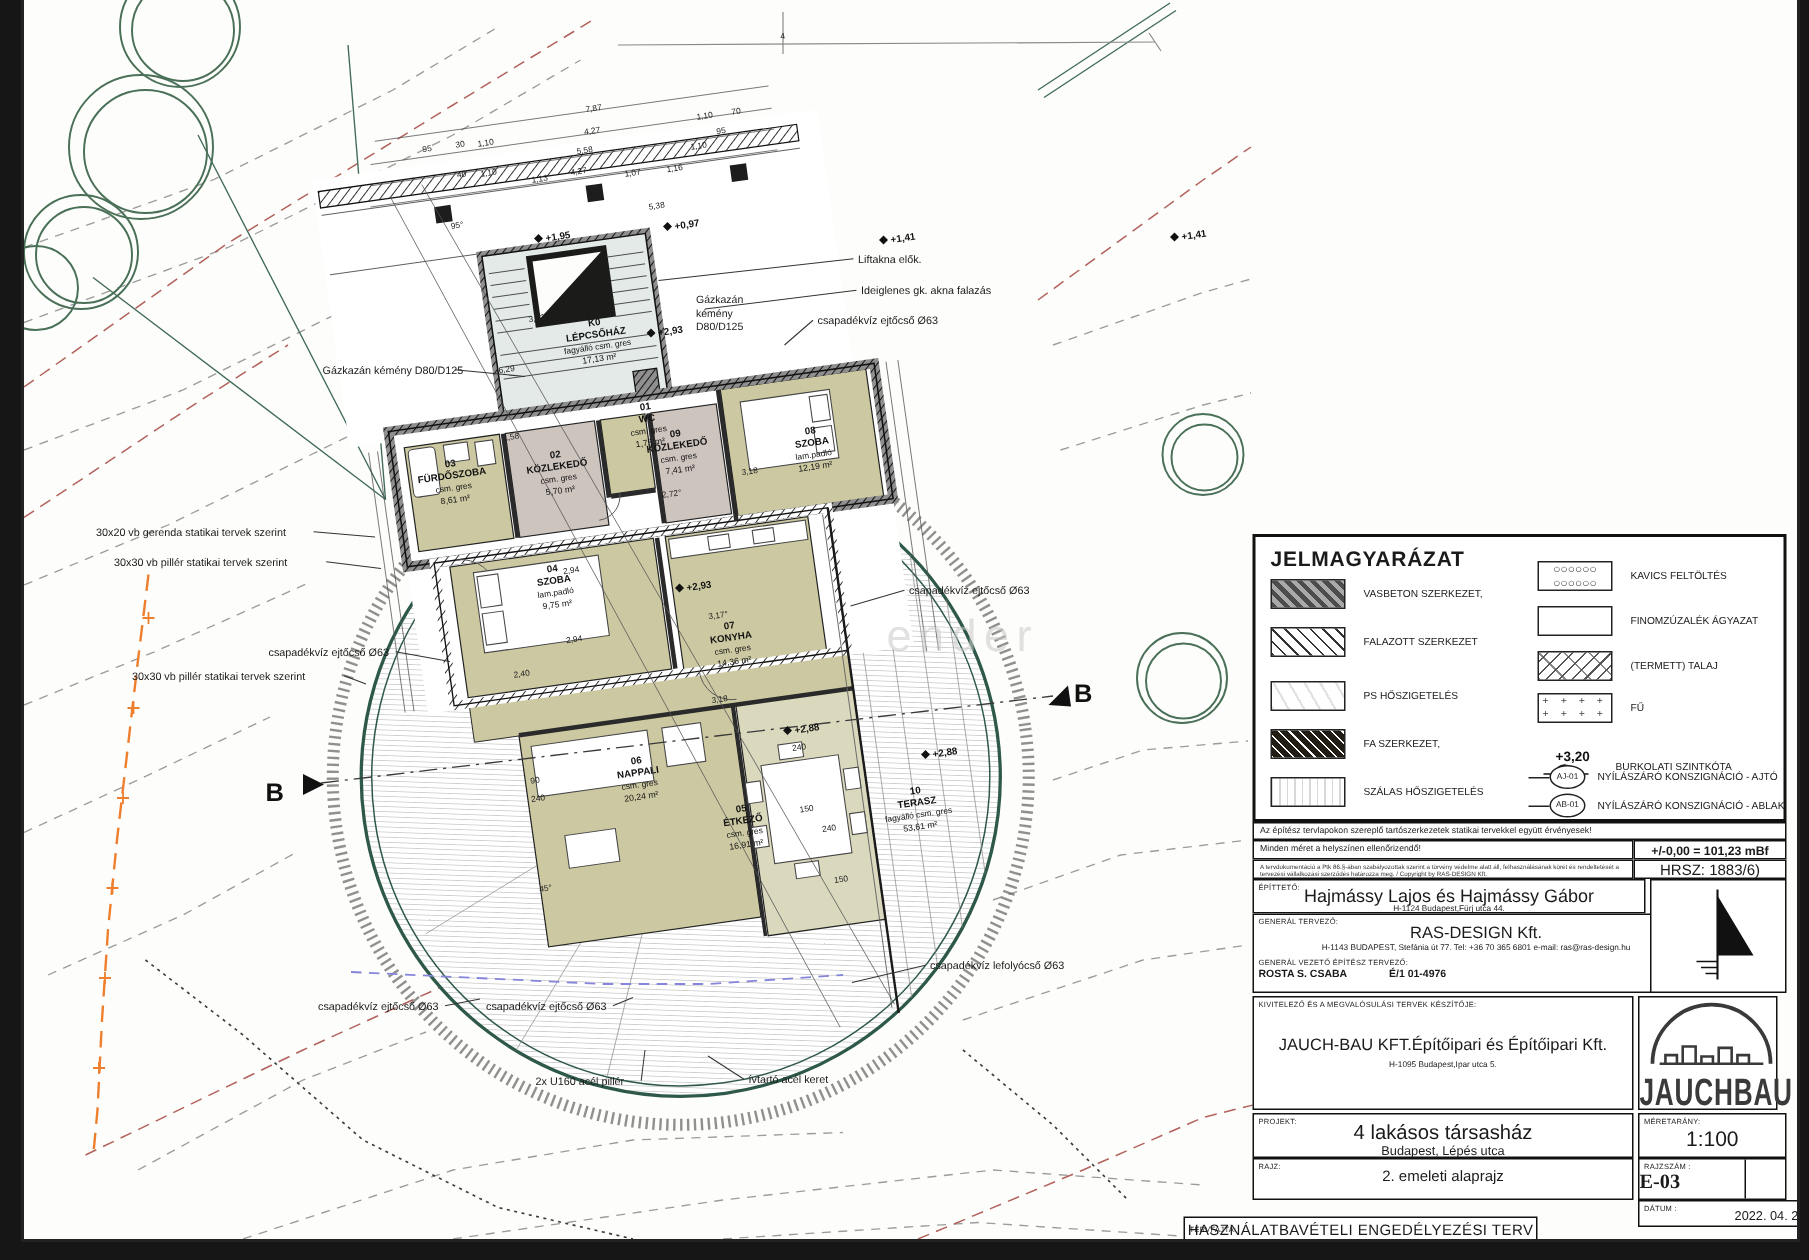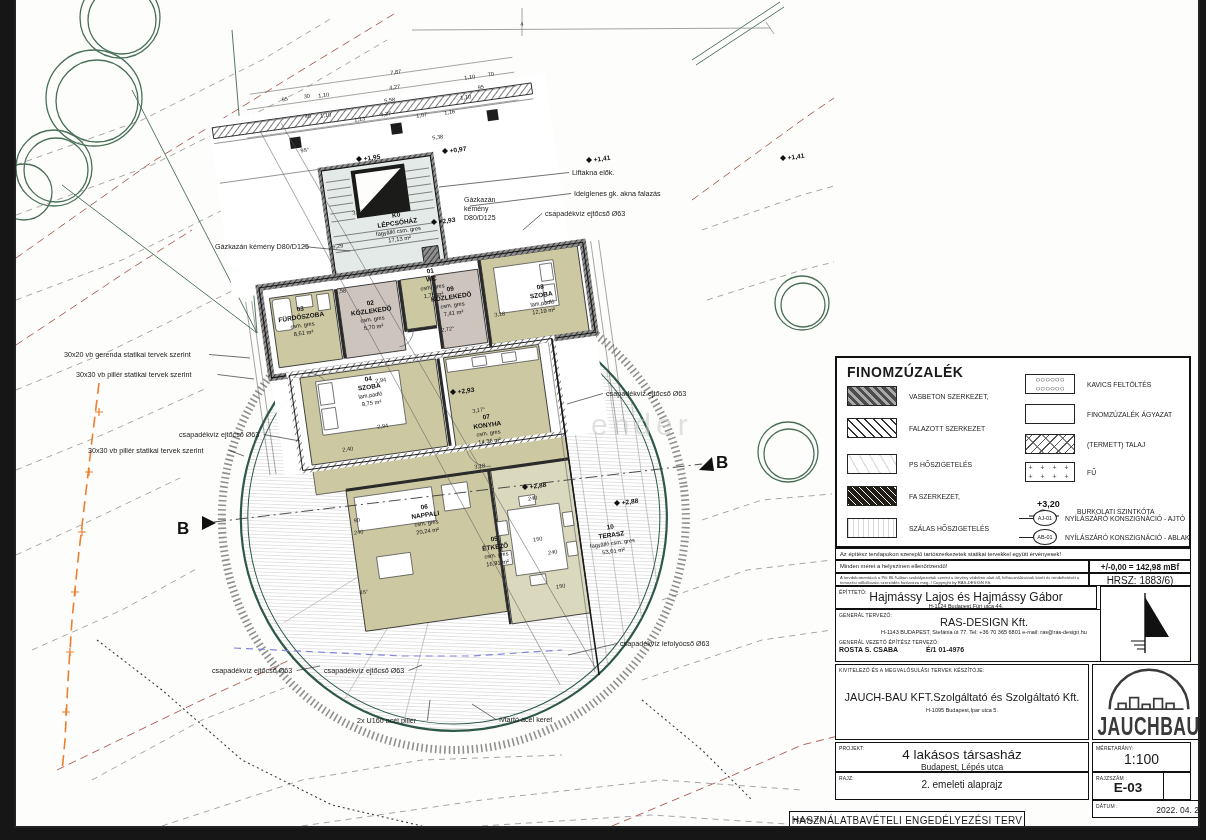--- a/index.html
+++ b/index.html
@@ -424,21 +424,21 @@
         <text x="592" y="162" font-size="6.6" fill="#111" font-family="Liberation Sans, sans-serif" font-weight="bold" transform="rotate(-8 592 162)">+1,41</text>
         <path d="M584,160 l3,-3 l3,3 l-3,3 Z" fill="#111"></path>
         <text x="786" y="160" font-size="6.6" fill="#111" font-family="Liberation Sans, sans-serif" font-weight="bold" transform="rotate(-8 786 160)">+1,41</text>
         <path d="M778,158 l3,-3 l3,3 l-3,3 Z" fill="#111"></path>
       </g>
   </svg>
 
   <div class="wm">ender</div>
 
   <div class="panel" id="legend" style="left:819px;top:356px;width:356px;height:192px;">
-    <div class="legend-title">FINOMZÚZALÉK</div>
+    <div class="legend-title">JELMAGYARÁZAT</div>
     <div id="legend-left">
         <div class="leg-row" style="left: 10px; top: 28px;">
           <div class="sw sw-rebar"></div>
           <span class="leg-lab">VASBETON SZERKEZET,</span>
         </div>
         <div class="leg-row" style="left: 10px; top: 60px;">
           <div class="sw sw-masonry"></div>
           <span class="leg-lab">FALAZOTT SZERKEZET</span>
         </div>
         <div class="leg-row" style="left: 10px; top: 96px;">
@@ -494,21 +494,21 @@
     </div>
   </div>
 
   <div class="cell" style="left:819px;top:548px;width:356px;height:12px;font-size:5.8px;padding:1.5px 4px;">
     <span>Az építész tervlapokon szereplő tartószerkezetek statikai tervekkel együtt érvényesek!</span>
   </div>
   <div class="cell" style="left:819px;top:560px;width:254px;height:13px;font-size:5.8px;padding:2px 4px;">
     <span>Minden méret a helyszínen ellenőrizendő!</span>
   </div>
   <div class="cell" style="left:1073px;top:560px;width:102px;height:13px;font-size:8.2px;font-weight:bold;text-align:center;padding-top:1.5px;">
-    <span>+/-0,00 = 142,98 mBf</span>
+    <span>+/-0,00 = 101,23 mBf</span>
   </div>
   <div class="cell" style="left:819px;top:573px;width:254px;height:13px;font-size:4.2px;padding:1px 4px;line-height:5px;color:#333;">
     <span>A tervdokumentáció a Ptk 86.§-ában szabályozottak szerint a törvény védelme alatt áll, felhasználásának körét és rendeltetését a tervezési vállalkozási szerződés határozza meg. / Copyright by RAS-DESIGN Kft.</span>
   </div>
   <div class="cell" style="left:1073px;top:573px;width:102px;height:13px;font-size:10px;text-align:center;padding-top:0.5px;">
     <span>HRSZ: 1883/6)</span>
   </div>
 
   <div class="cell" style="left:819px;top:586px;width:262px;height:23px;">
     <span class="miniLabel">ÉPÍTTETŐ:</span>
@@ -528,24 +528,24 @@
       <line x1="44" y1="6" x2="44" y2="66" stroke="#111" stroke-width="1.4"></line>
       <polygon points="44,10 44,50 68,50" fill="#111"></polygon>
       <line x1="30" y1="54" x2="44" y2="54" stroke="#111" stroke-width="1"></line>
       <line x1="33" y1="58" x2="44" y2="58" stroke="#111" stroke-width="1"></line>
       <line x1="36" y1="62" x2="44" y2="62" stroke="#111" stroke-width="1"></line>
     </svg>
   </div>
 
   <div class="cell" style="left:819px;top:664px;width:254px;height:76px;">
     <span class="miniLabel">KIVITELEZŐ ÉS A MEGVALÓSULÁSI TERVEK KÉSZÍTŐJE:</span>
-    <div class="tb-name" style="top:26px;font-size:11px;">JAUCH-BAU KFT.Szolgáltató és Szolgáltató Kft.</div>
+    <div class="tb-name" style="top:26px;font-size:11px;">JAUCH-BAU KFT.Építőipari és Építőipari Kft.</div>
     <div class="tb-sub" style="top:42px;font-size:5.5px;">H-1095 Budapest,Ipar utca 5.</div>
   </div>
-  <div class="cell" style="left:1076px;top:664px;width:113px;height:76px;text-align:center;">
+  <div class="cell" style="left:1076px;top:664px;width:93px;height:76px;text-align:center;">
     <svg width="96" height="48" viewBox="0 0 100 50">
       <path d="M9,46 A41,41 0 0 1 91,46" fill="none" stroke="#3a3a3a" stroke-width="2.6"></path>
       <path d="M18,46 v-6 h8 v6 M30,46 v-12 h9 v12 M43,46 v-5 h8 v5 M55,46 v-11 h9 v11 M68,46 v-6 h8 v6" fill="none" stroke="#3a3a3a" stroke-width="1.8"></path>
       <line x1="14" y1="46" x2="86" y2="46" stroke="#3a3a3a" stroke-width="1.8"></line>
     </svg>
     <div id="logo-text">JAUCHBAU</div>
   </div>
 
   <div class="cell" style="left:819px;top:742px;width:254px;height:30px;">
     <span class="miniLabel">PROJEKT:</span>
@@ -555,21 +555,21 @@
   <div class="cell" style="left:1076px;top:742px;width:99px;height:30px;">
     <span class="miniLabel">MÉRETARÁNY:</span>
     <div class="tb-name" style="top:8px;font-size:14px;">1:100</div>
   </div>
   <div class="cell" style="left:819px;top:772px;width:254px;height:28px;">
     <span class="miniLabel">RAJZ:</span>
     <div class="tb-name" style="top:6px;font-size:10px;text-align:center;">2. emeleti alaprajz</div>
   </div>
   <div class="cell" style="left:1076px;top:772px;width:99px;height:28px;">
     <span class="miniLabel">RAJZSZÁM :</span>
-    <div style="position:absolute;top:7px;left:0;width:70px;text-align:center;font-weight:bold;font-size:13.5px;">E-03</div>
+    <div style="position:absolute;top:7px;left:0;width:70px;font-weight:bold;font-size:13.5px;font-family:Liberation Serif, serif;">E-03</div>
     <div style="position:absolute;top:0;right:26px;width:0;height:100%;border-left:1.2px solid #111;"></div>
   </div>
   <div class="cell" style="left:773px;top:800px;width:236px;height:18px;margin-top:11px;">
     <span class="miniLabel" style="top:5px;">TERVFAJTA:</span>
     <div class="tb-name" style="top:3px;font-size:10px;font-weight:normal;letter-spacing:.3px;">HASZNÁLATBAVÉTELI ENGEDÉLYEZÉSI TERV</div>
   </div>
   <div class="cell" style="left:1076px;top:800px;width:119px;height:18px;">
     <span class="miniLabel">DÁTUM :</span>
     <div style="position:absolute;top:4px;right:4px;font-size:8.5px;">2022. 04. 21.</div>
   </div>

